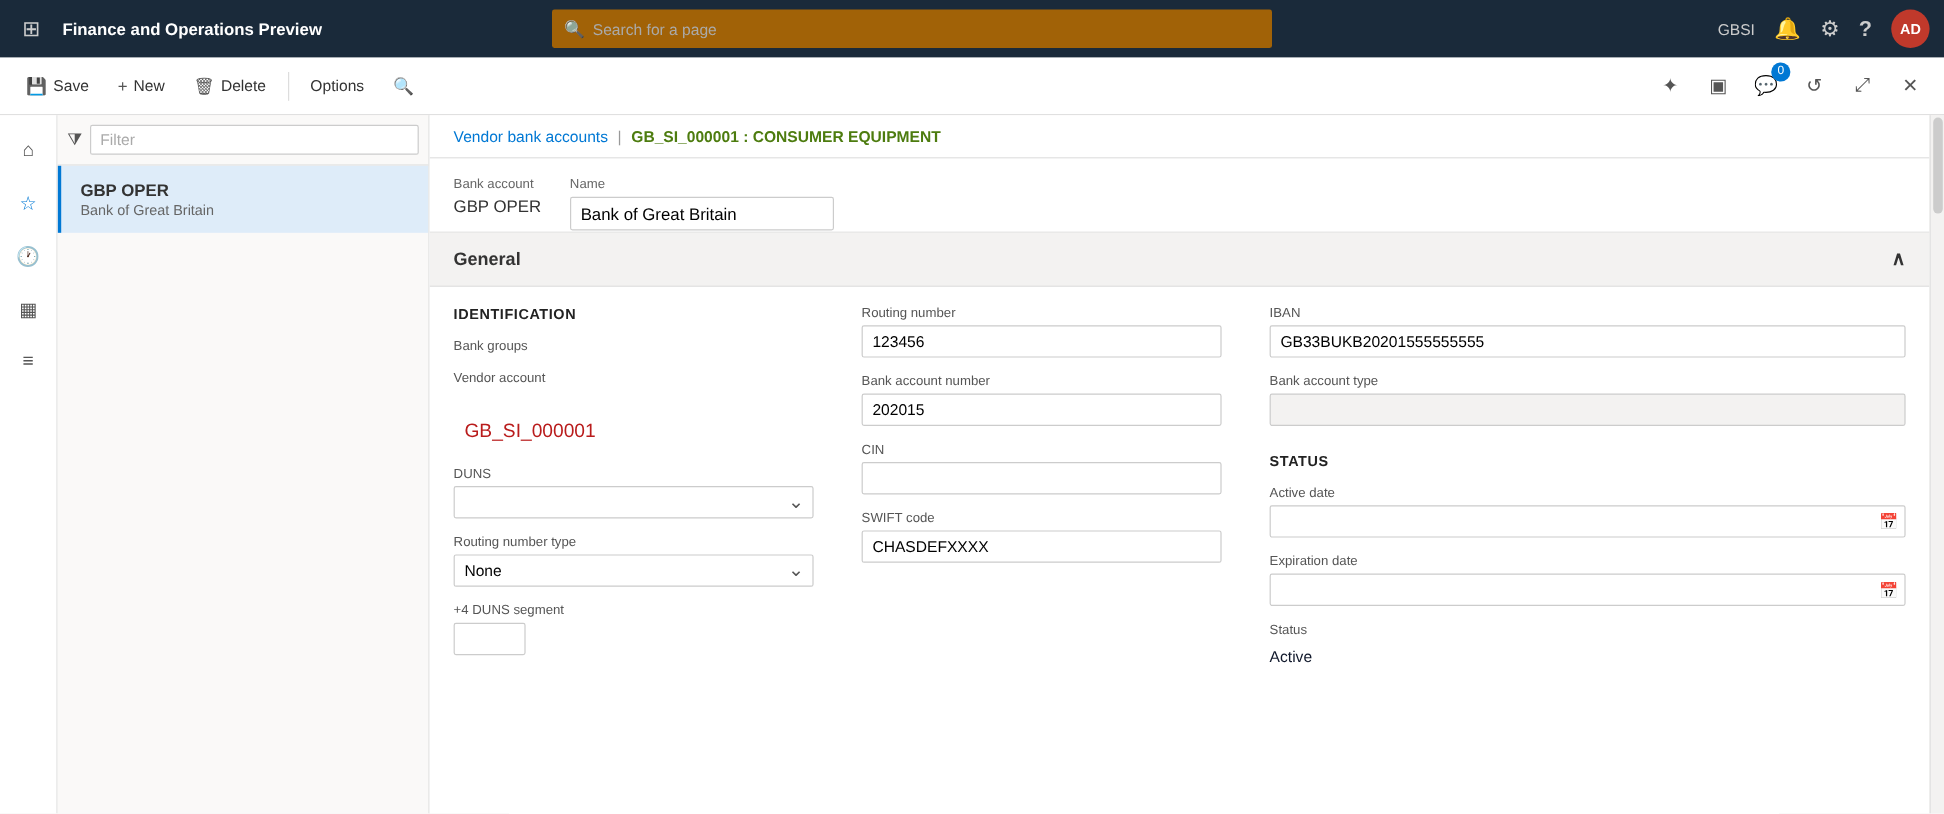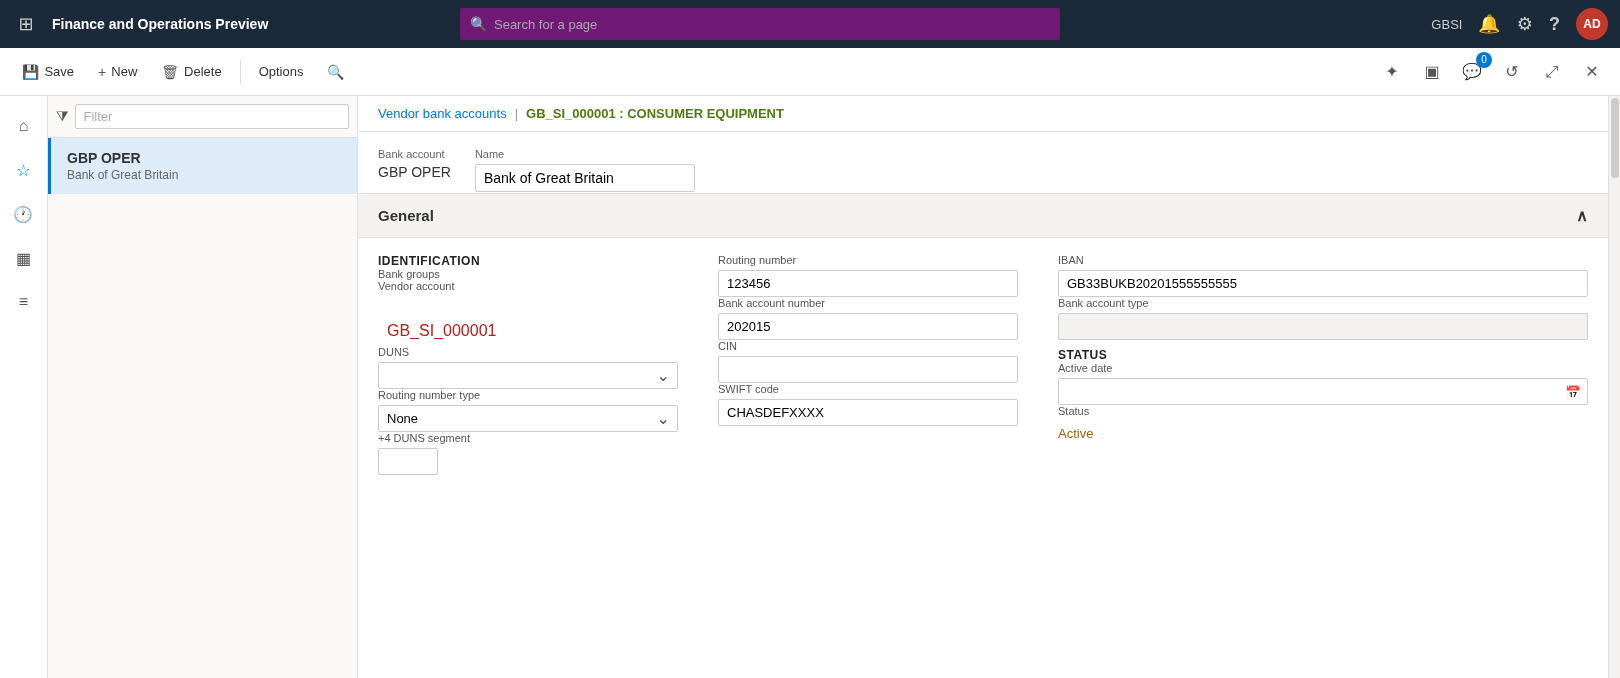--- a/index.html
+++ b/index.html
@@ -32,21 +32,21 @@
       max-width: 600px;
       margin: 0 auto;
       position: relative;
     }
     .top-nav-search input {
       width: 100%;
       height: 32px;
       border-radius: 2px;
       border: none;
       padding: 0 19px 0 34px;
-      background: #701a75;
+      background: #a16207;
       color: #ccc;
       font-size: 13px;
       outline: none;
     }
     .top-nav-search input::placeholder { color: #aaa; }
     .top-nav-search .search-icon-inner {
       position: absolute;
       left: 10px;
       top: 50%;
       transform: translateY(-50%);
@@ -250,21 +250,21 @@
       align-items: center;
       justify-content: space-between;
       border-bottom: 1px solid #e0e0e0;
     }
     .section-content {
       padding: 16px 20px;
       display: grid;
       grid-template-columns: 300px 300px 1fr;
       gap: 0 40px;
     }
-    .form-col { display: flex; flex-direction: column; }
+    .form-col { display: flex; flex-direction: column; gap: 14px; }
 
     .form-field { display: flex; flex-direction: column; gap: 4px; }
     .form-field label { font-size: 11px; color: #555; }
     .form-field .section-title { font-size: 12px; font-weight: 700; color: #222; text-transform: uppercase; letter-spacing: 0.5px; }
     .form-input {
       border: 1px solid #ccc;
       border-radius: 2px;
       padding: 5px 8px;
       font-size: 13px;
       outline: none;
@@ -302,21 +302,21 @@
     }
     .duns-segment-input {
       width: 60px;
       border: 1px solid #ccc;
       border-radius: 2px;
       padding: 5px 8px;
       font-size: 13px;
     }
     .status-value {
       font-size: 13px;
-      color: #a16207;
+      color: #0f172a;
       padding: 5px 0;
     }
     .date-input-wrap { position: relative; }
     .date-input {
       width: 100%;
       border: 1px solid #ccc;
       border-radius: 2px;
       padding: 5px 32px 5px 8px;
       font-size: 13px;
       outline: none;
@@ -512,20 +512,26 @@
         <div class="form-field" style="margin-top: 8px;">
           <span class="section-title">STATUS</span>
         </div>
         <div class="form-field">
           <label>Active date</label>
           <div class="date-input-wrap">
             <input class="date-input" type="text" value="" style="min-width: 220px;">
           </div>
         </div>
         <div class="form-field">
+          <label>Expiration date</label>
+          <div class="date-input-wrap">
+            <input class="date-input" type="text" value="" style="min-width: 220px;">
+          </div>
+        </div>
+        <div class="form-field">
           <label>Status</label>
           <div class="status-value">Active</div>
         </div>
       </div>
 
     </div>
   </div>
 
   <div class="scrollbar-area">
     <div class="scrollbar-thumb"></div>

